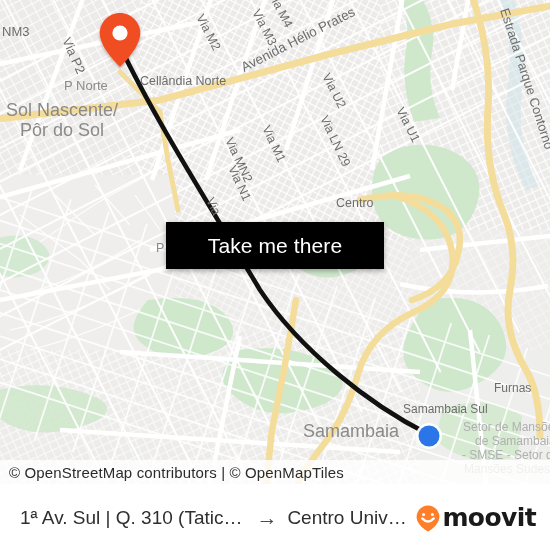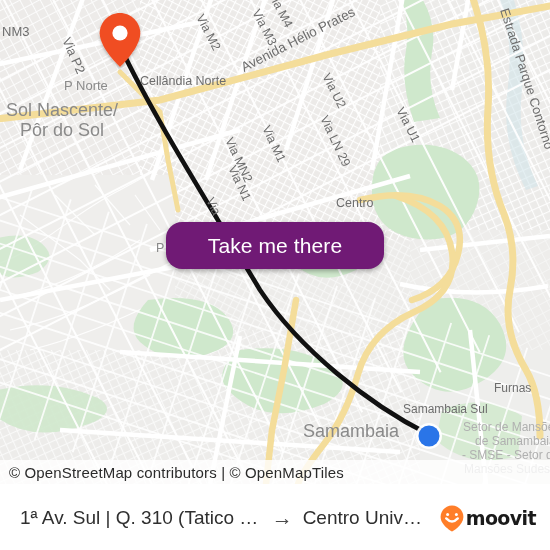--- a/index.html
+++ b/index.html
@@ -23,22 +23,22 @@
     display:flex;align-items:center;
     background:rgba(255,255,255,0.80);
     font-size:15px;color:#2b2b2b;
     padding-left:9px;box-sizing:border-box;
     letter-spacing:0.01em;
   }
 
   
   #cta{
     position:absolute;left:166px;top:222px;width:218px;height:47px;
-    background:#701a75;color:#ffffff;
-    border:0;border-radius:16px;
+    background:#000000;color:#ffffff;
+    border:0;border-radius:0;
     font-family:"Liberation Sans", sans-serif;
     font-size:21px;
     display:flex;align-items:center;justify-content:center;
     box-shadow:0 2px 5px rgba(0,0,0,0.32);
     cursor:pointer;
     letter-spacing:0.1px;
   }
 
   
   #footer{
@@ -52,21 +52,21 @@
     flex:1 1 auto;display:flex;align-items:center;
     font-size:19px;color:#2f2f2f;white-space:nowrap;overflow:hidden;
   }
   #origin-label,#dest-label{overflow:hidden;text-overflow:ellipsis;white-space:nowrap;}
   #origin-label{max-width:265px;}
   #dest-label{max-width:140px;}
   #route-arrow{margin:0 10px;font-size:21px;color:#4a4a4a;flex:0 0 auto;}
   #moovit-logo{flex:0 0 auto;display:flex;align-items:center;margin-left:8px;}
   #moovit-word{
     font-family:"DejaVu Sans", sans-serif;
-    font-size:19px;font-weight:bold;color:#1a1a1a;
+    font-size:25px;font-weight:bold;color:#1a1a1a;
     letter-spacing:-0.6px;margin-left:1px;
   }
 </style>
 </head>
 <body>
 
 <div id="app">
 
   <div id="map">
     <svg id="map-canvas" viewBox="0 0 550 484" xmlns="http://www.w3.org/2000/svg">

